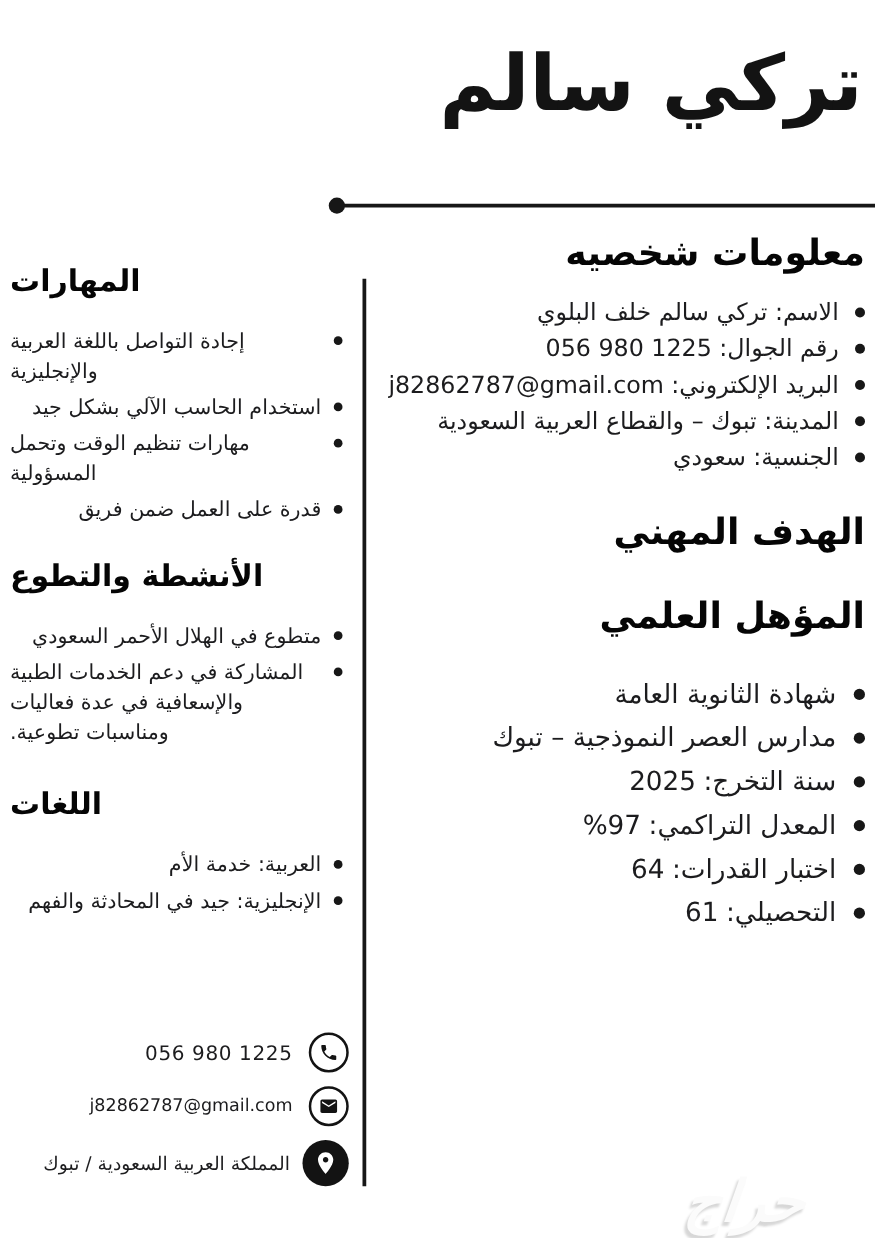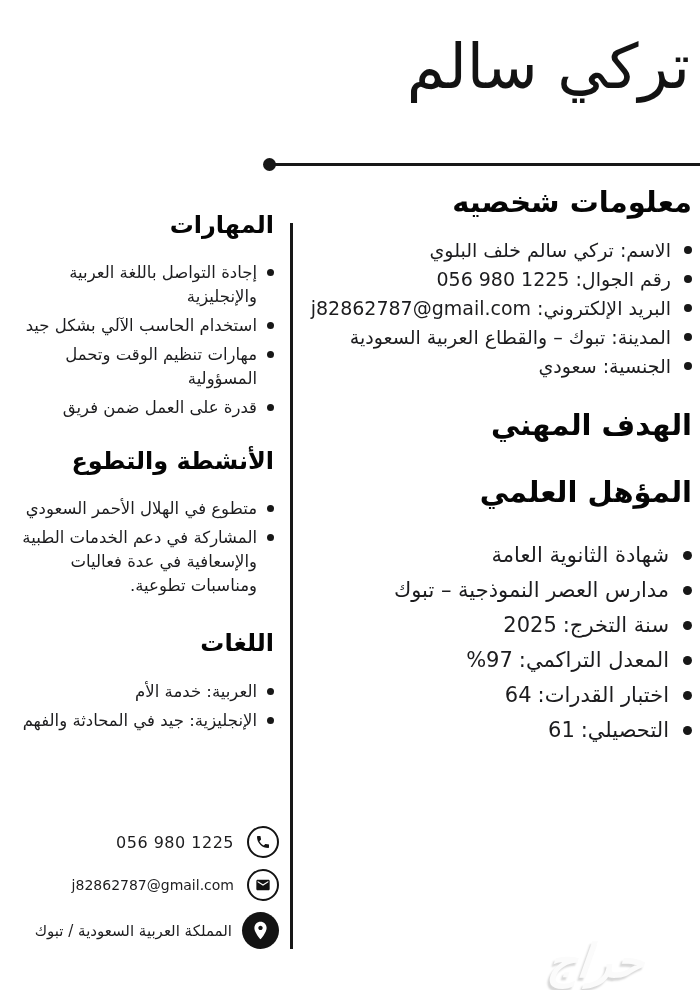--- a/index.html
+++ b/index.html
@@ -4,30 +4,30 @@
 <style>
   html,body{margin:0;padding:0;}
   body{
     width:700px;height:990px;position:relative;overflow:hidden;
     background:#ffffff;color:#1c1c1e;
     font-family:"DejaVu Sans","Liberation Sans",sans-serif;
   }
   
   .page-title{
     position:absolute;top:30px;right:10px;
-    font-size:62px;font-weight:400;color:#131313;
+    font-size:62px;font-weight:700;color:#131313;
     direction:rtl;white-space:nowrap;letter-spacing:-1px;
   }
   .title-rule{position:absolute;top:163px;left:270px;right:0;height:3px;background:#171717;}
   .title-rule-dot{position:absolute;top:158px;left:263px;width:13px;height:13px;border-radius:50%;background:#171717;}
   .v-divider{position:absolute;left:290px;top:223px;width:3px;height:726px;background:#171717;}
 
   
   .col-right{position:absolute;top:184px;right:8px;width:386px;direction:rtl;text-align:right;}
-  .col-left{position:absolute;top:210px;left:8px;width:266px;direction:rtl;text-align:right;}
+  .col-left{position:absolute;top:210px;left:8px;width:266px;direction:rtl;text-align:left;}
 
   h2{margin:0;font-weight:bold;color:#050505;}
   .col-right h2{font-size:29px;line-height:1.3;}
   .col-left h2{font-size:24px;line-height:1.3;}
   .mt-sec{margin-top:26px;}
   .mt-sec-lg{margin-top:30px;}
 
   
   .list{margin-top:14px;}
   .item{display:flex;align-items:flex-start;}

